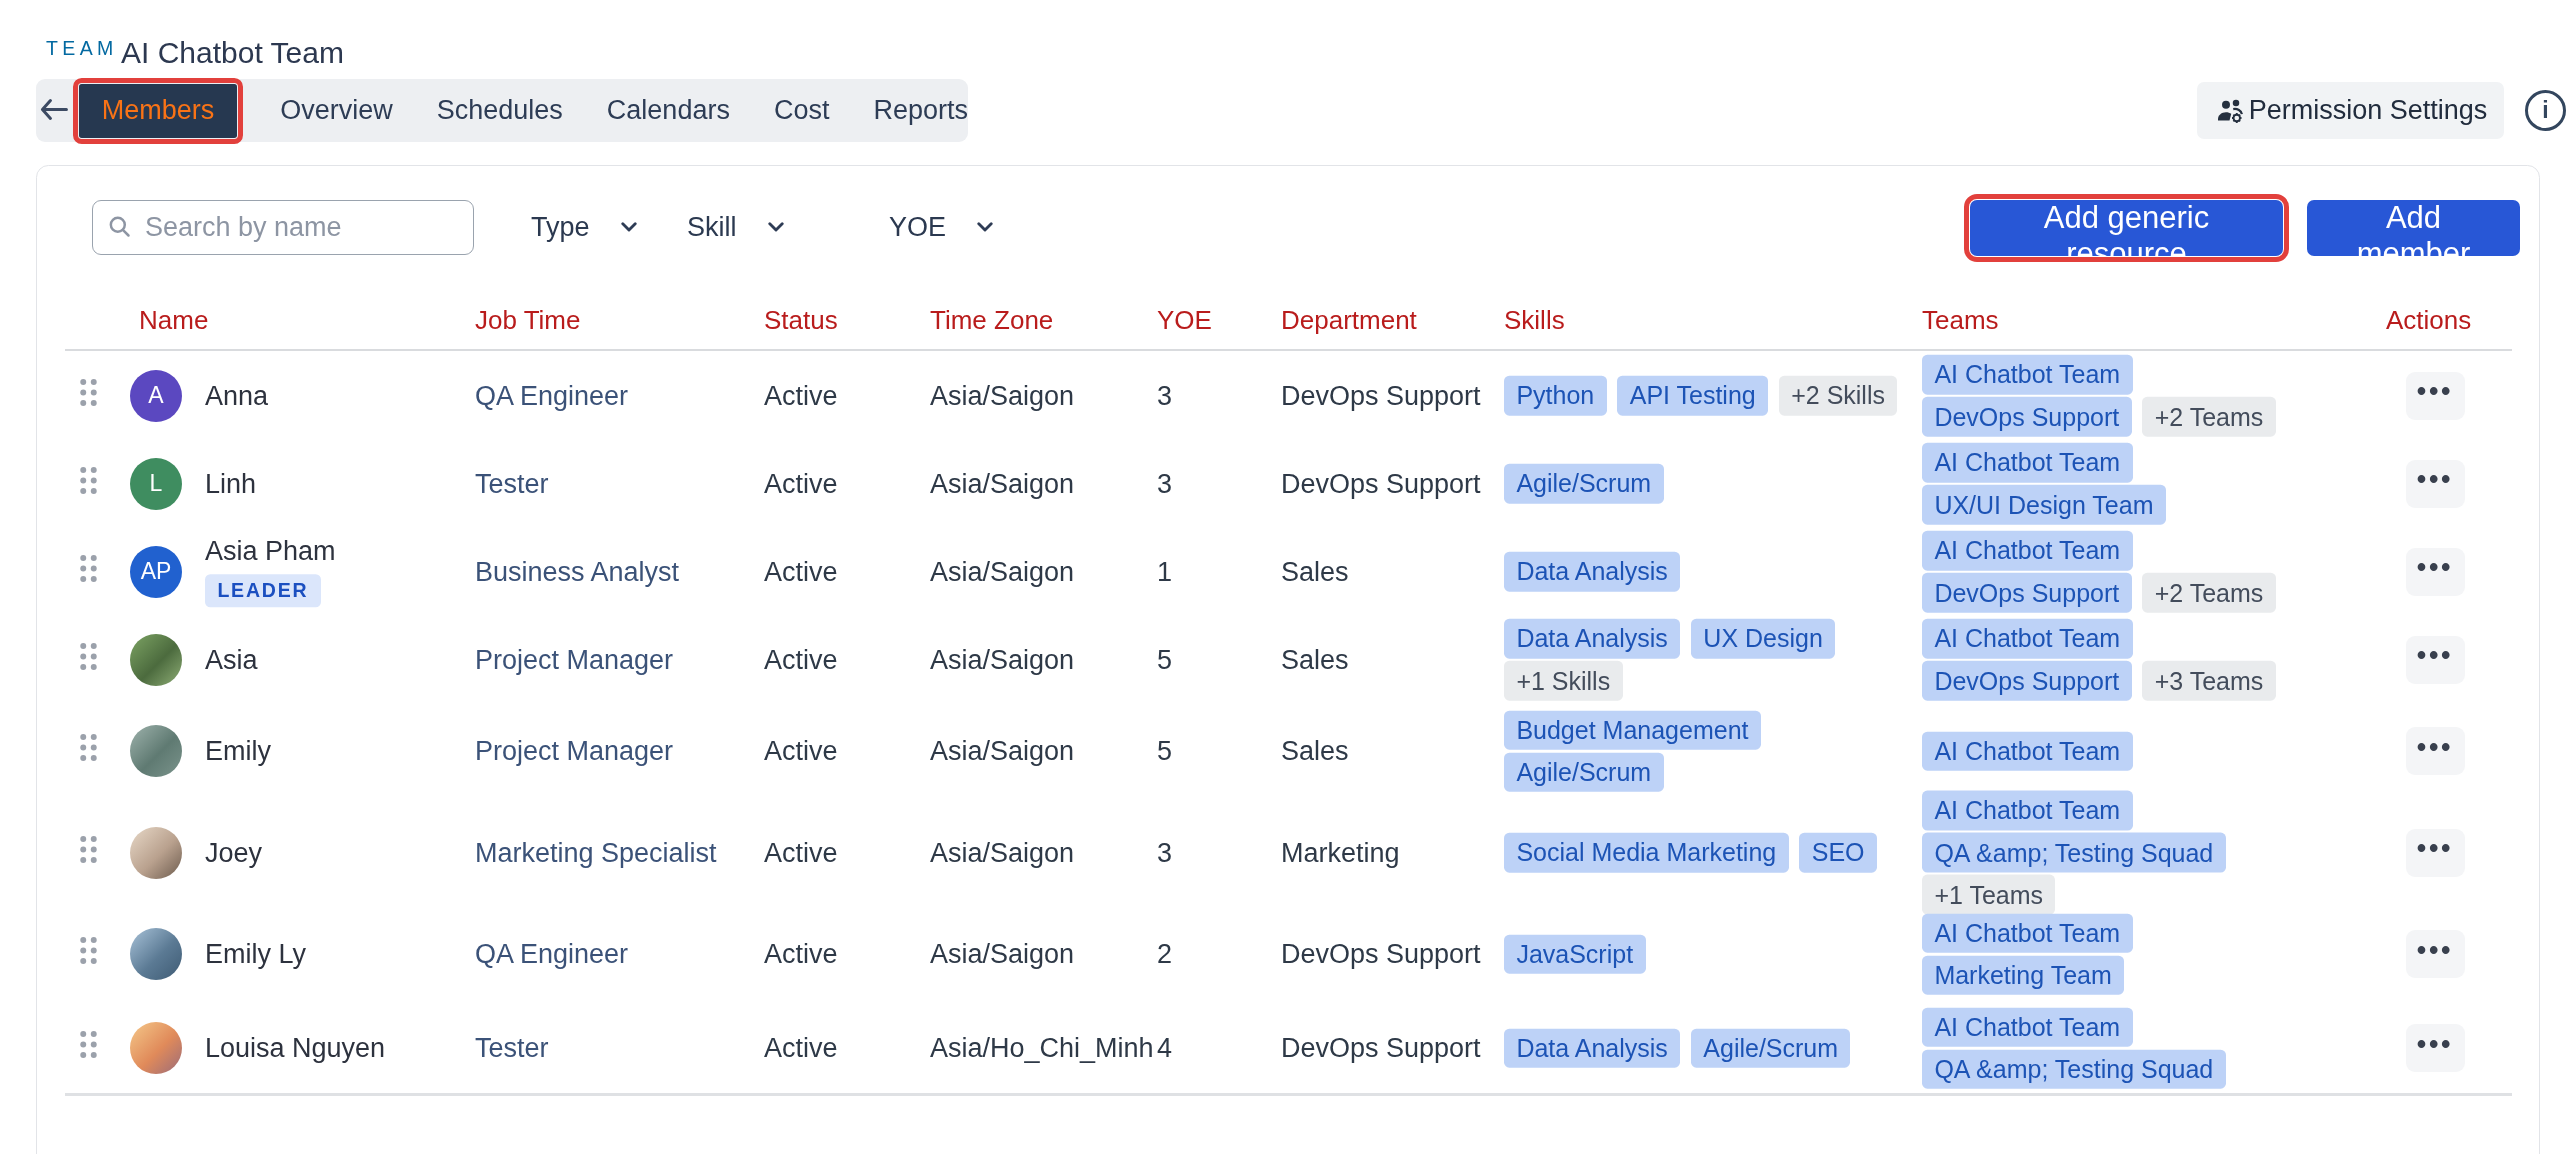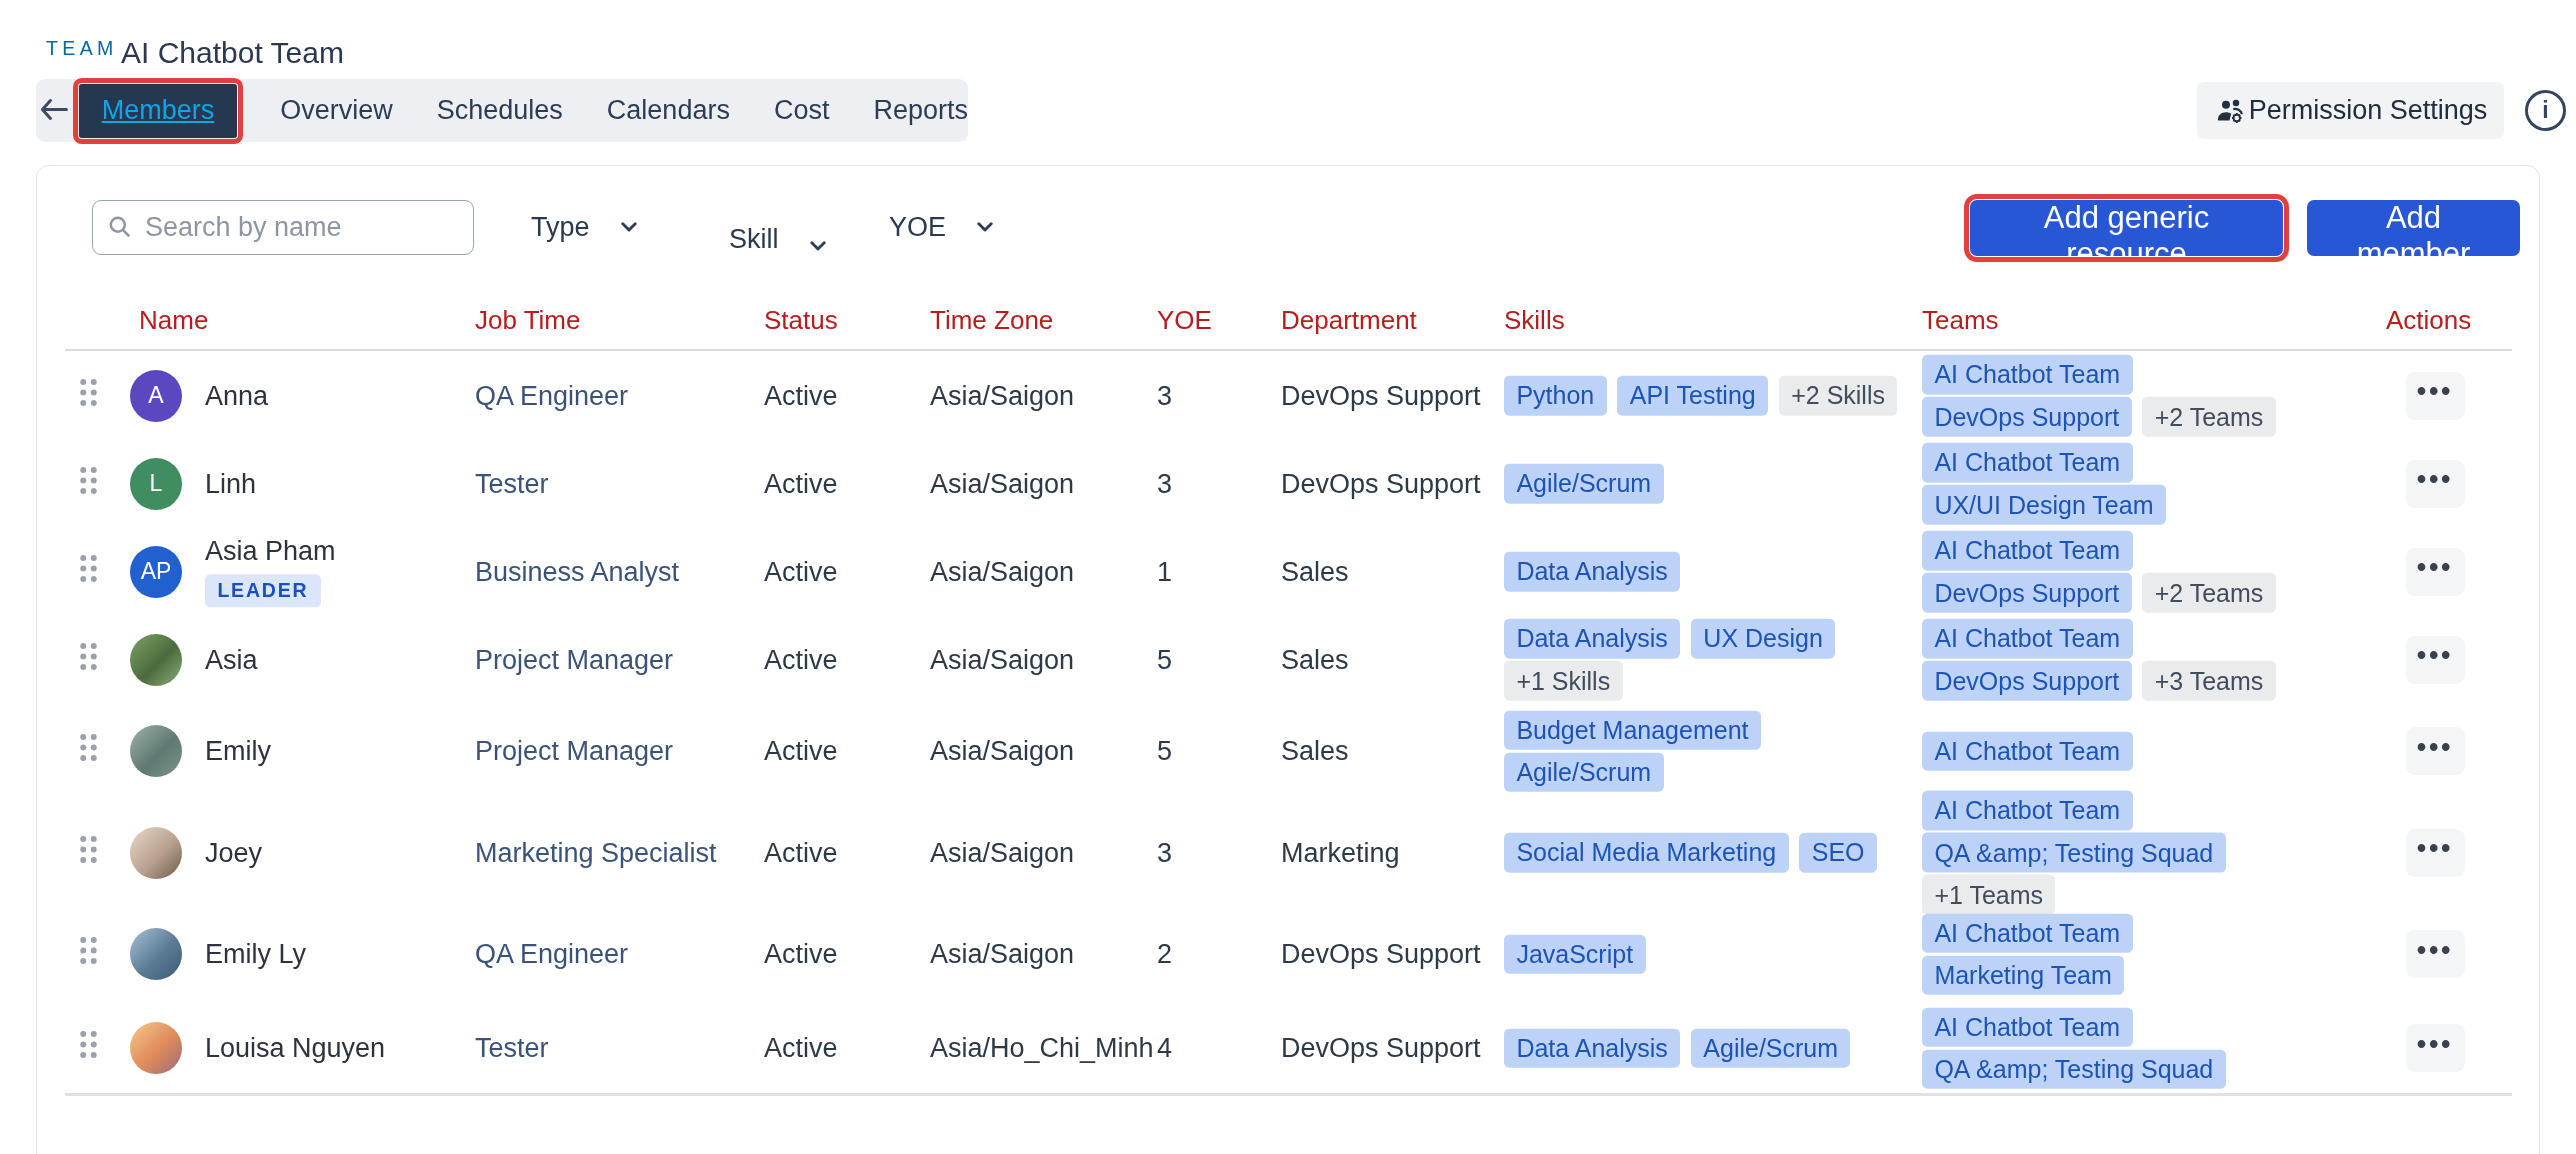--- a/index.html
+++ b/index.html
@@ -9,41 +9,41 @@
   
   .team-label{position:absolute;left:46px;top:37px;font-size:19.5px;letter-spacing:4.4px;color:#0369a1;font-weight:500;}
   .page-title{position:absolute;left:121px;top:36px;font-size:30px;color:#2c3850;font-weight:500;}
 
   
   .navbar{position:absolute;left:36px;top:79px;width:932px;height:63px;background:#edeff2;border-radius:9px;
     display:flex;align-items:center;}
   .back-btn{width:53px;display:flex;justify-content:center;align-items:center;cursor:pointer;}
   .tab{font-size:27px;color:#2d3c55;font-weight:500;white-space:nowrap;cursor:pointer;}
   .tab + .tab{margin-left:44px;}
-  .tab.active{background:#263850;color:#0ea5e9;padding:11.5px 23px;border-radius:2.7px;margin-left:7px;margin-right:-7px;
-    outline:5.3px solid #e2403c;outline-offset:1.8px;text-decoration:underline;}
+  .tab.active{background:#263850;color:#f97316;padding:11.5px 23px;border-radius:2.7px;margin-left:7px;margin-right:-7px;
+    outline:5.3px solid #e2403c;outline-offset:1.8px;}
   .tab.after-active{margin-left:50px;}
 
   .perm-btn{position:absolute;left:2197px;top:82px;width:307px;height:57px;background:#f1f3f5;border-radius:7px;
     display:flex;align-items:center;justify-content:center;gap:1px;font-size:27px;color:#212c3d;cursor:pointer;border:none;}
   .info-btn{position:absolute;left:2525px;top:90px;width:41px;height:41px;border:3.6px solid #33465e;border-radius:50%;
     box-sizing:border-box;display:flex;align-items:center;justify-content:center;font-size:23px;font-weight:600;color:#33465e;cursor:pointer;background:#fff;}
 
   
   .card{position:absolute;left:36px;top:165px;width:2504px;height:1004px;border:1.8px solid #e2e4e8;border-radius:12.4px;background:#ffffff;box-sizing:border-box;}
 
   
   .search-wrap{position:absolute;left:55px;top:34px;width:382px;height:55px;}
   .search-wrap input{width:100%;height:100%;box-sizing:border-box;border:1.8px solid #9aa3ae;border-radius:9px;
     padding:0 14px 0 52px;font-size:27px;color:#2e3947;font-family:inherit;outline:none;}
   .search-wrap input::placeholder{color:#8d95a3;}
   .search-icon{position:absolute;left:14px;top:13.3px;}
   .filter{position:absolute;top:34px;height:55px;display:flex;align-items:center;gap:31px;cursor:pointer;}
   .filter .flabel{font-size:27px;font-weight:500;color:#2b3950;}
-  .f-type{left:494px;} .f-skill{left:692px;align-items:flex-end;} .f-yoe{left:852px;}
+  .f-type{left:494px;} .f-skill{left:650px;} .f-yoe{left:852px;}
   .btn{position:absolute;top:34px;height:56px;border:none;border-radius:7px;background:#2857d6;color:#ffffff;
     font-size:31px;font-weight:500;font-family:inherit;cursor:pointer;padding:0 27px;}
   .btn-generic{left:1933px;width:313px;outline:5.3px solid #e2403c;outline-offset:1.8px;}
   .btn-member{left:2270px;width:213px;}
 
   
   .th{position:absolute;top:139px;font-size:26px;font-weight:500;color:#b91c1c;white-space:nowrap;}
   .th0{left:102px;} .th1{left:438px;} .th2{left:727px;} .th3{left:893px;} .th4{left:1120px;}
   .th5{left:1244px;} .th6{left:1467px;} .th7{left:1885px;} .th8{left:2349px;}
   .hr{position:absolute;left:28px;right:27px;height:1.8px;background:#d9dbde;}

